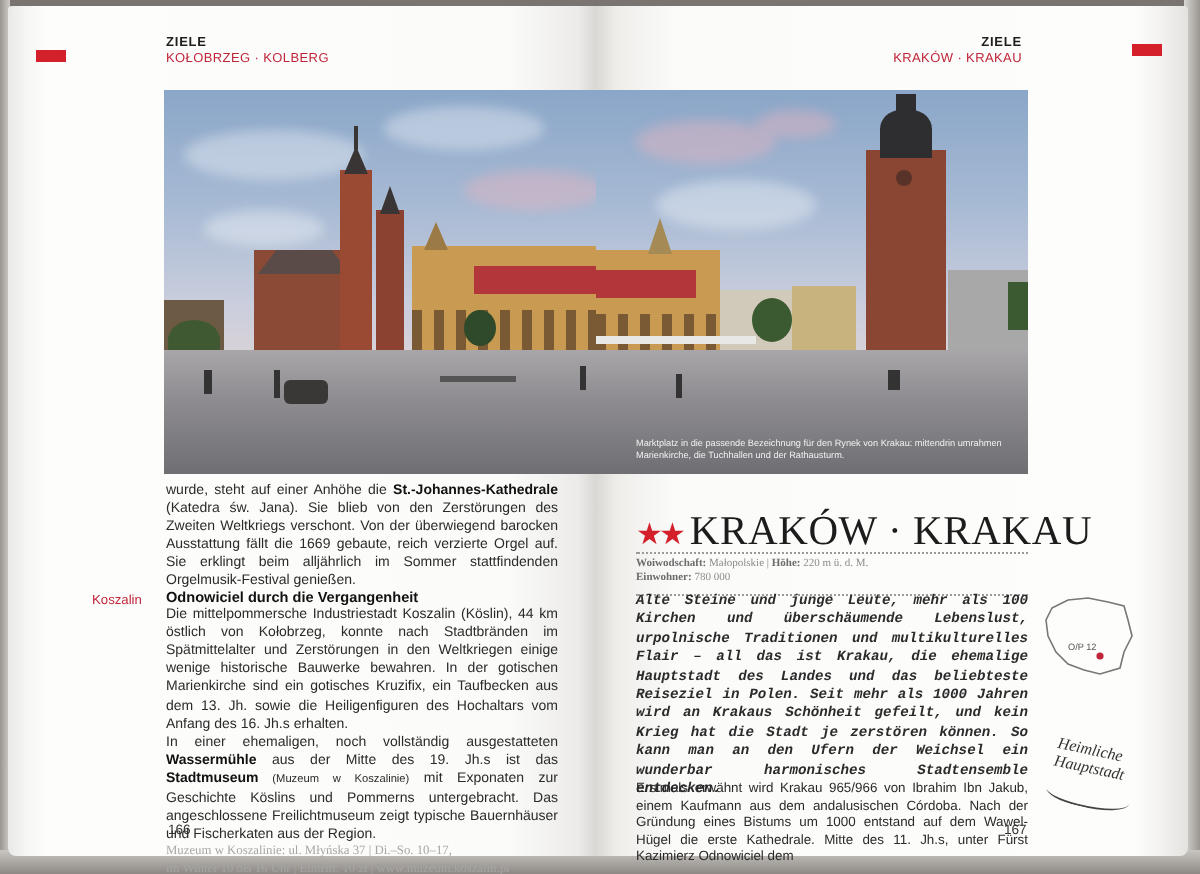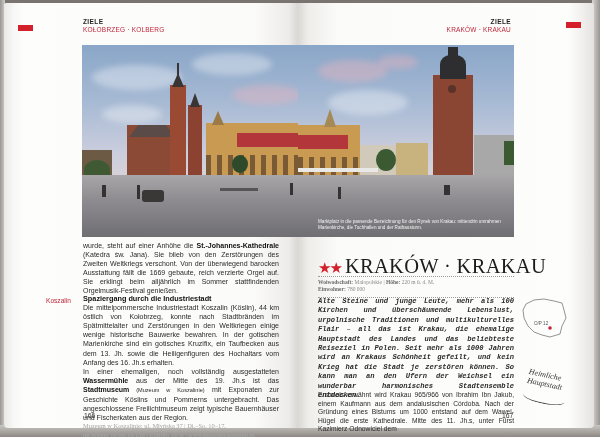--- a/index.html
+++ b/index.html
@@ -140,21 +140,21 @@
     <div class="caption">Marktplatz in die passende Bezeichnung für den Rynek von Krakau: mittendrin umrahmen Marienkirche, die Tuchhallen und der Rathausturm.</div>
   </div>
 
   <div class="body-text" style="left:83px; top:241px; width:196px;">
     <span>wurde, steht auf einer Anhöhe die </span><b>St.-Johannes-Kathedrale</b><span> (Katedra św. Jana). Sie blieb von den Zerstörungen des Zweiten Weltkriegs verschont. Von der überwiegend barocken Ausstattung fällt die 1669 gebaute, reich verzierte Orgel auf. Sie erklingt beim alljährlich im Sommer stattfindenden Orgelmusik-Festival genießen.</span>
   </div>
 
   <div class="sidenote" style="left:46px; top:297px;">Koszalin</div>
 
   <div class="body-text" style="left:83px; top:294px; width:196px;">
-    <div class="subhead">Spaziergang durch die Industriestadt</div>
+    <div class="subhead">Odnowiciel durch die Vergangenheit</div>
     <div>Die mittelpommersche Industriestadt Koszalin (Köslin), 44 km östlich von Kołobrzeg, konnte nach Stadtbränden im Spätmittelalter und Zerstörungen in den Weltkriegen einige wenige historische Bauwerke bewahren. In der gotischen Marienkirche sind ein gotisches Kruzifix, ein Taufbecken aus dem 13. Jh. sowie die Heiligenfiguren des Hochaltars vom Anfang des 16. Jh.s erhalten.</div>
     <div>
       <span>In einer ehemaligen, noch vollständig ausgestatteten </span><b>Wassermühle</b><span> aus der Mitte des 19. Jh.s ist das </span><b>Stadtmuseum</b><span class="small"> (Muzeum w Koszalinie)</span><span> mit Exponaten zur Geschichte Köslins und Pommerns untergebracht. Das angeschlossene Freilichtmuseum zeigt typische Bauernhäuser und Fischerkaten aus der Region.</span>
     </div>
     <div class="info">
       <div>Muzeum w Koszalinie: ul. Młyńska 37 | Di.–So. 10–17,</div>
       <div>im Winter 10 bis 16 Uhr | Eintritt: 10 zł | www.muzeum.koszalin.pl</div>
     </div>
   </div>
 

